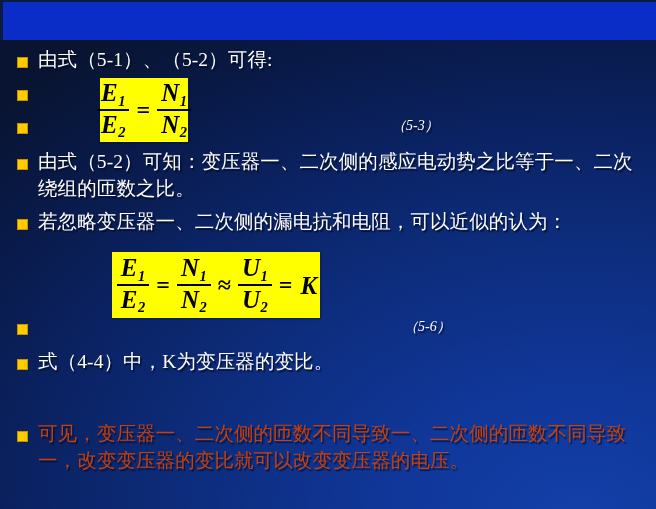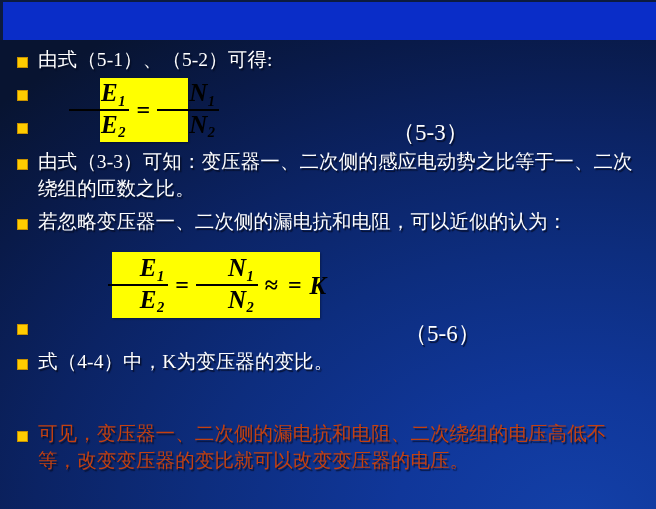--- a/index.html
+++ b/index.html
@@ -64,23 +64,24 @@
     text-shadow: 1.5px 1.5px 1px rgba(5,12,35,0.85);
     white-space: pre-wrap;
   }
   .btext.orange {
     color: #c4400f;
     text-shadow: 1.5px 1.5px 1px rgba(5,12,35,0.7);
   }
   .eqnum {
     position: absolute;
     color: #ffffff;
-    font-size: 23px;
+    font-size: 14px;
     text-shadow: 1.5px 1.5px 1px rgba(5,12,35,0.85);
     white-space: nowrap;
+    font-style: italic;
   }
   
   .fbox {
     position: absolute;
     background: #ffff00;
     display: flex;
     align-items: center;
     justify-content: center;
     box-sizing: border-box;
     box-shadow: 1px 1px 2px rgba(0,0,0,0.35);
@@ -98,21 +99,20 @@
   .frac {
     display: inline-flex;
     flex-direction: column;
     align-items: center;
     justify-content: center;
     margin: 0 2px;
   }
   .frac .num, .frac .den {
     padding: 1px 4px;
     white-space: nowrap;
-    margin-left: 28px;
   }
   .frac .bar {
     width: 100%;
     height: 2px;
     background: #000000;
   }
   .math sub {
     font-size: 0.58em;
     font-style: italic;
     vertical-align: -0.28em;
@@ -164,21 +164,21 @@
   </div>
 
   <div class="row" style="top:115px;">
     <span class="bullet" style="left:18px; top:9px;"></span>
     <span class="btext" style="left:38px; top:0px;"></span>
     <span class="eqnum" style="left:392px; top:2px;">（5-3）</span>
   </div>
 
   <div class="row" style="top:148px;">
     <span class="bullet" style="left:18px; top:12px;"></span>
-    <span class="btext" style="left:38px; top:0px; width:602px;">由式（3-3）可知：变压器一、二次侧的感应电动势之比等于一、二次绕组的匝数之比。</span>
+    <span class="btext" style="left:38px; top:0px; width:602px;">由式（5-2）可知：变压器一、二次侧的感应电动势之比等于一、二次绕组的匝数之比。</span>
   </div>
 
   <div class="row" style="top:208px;">
     <span class="bullet" style="left:18px; top:12px;"></span>
     <span class="btext" style="left:38px; top:0px; width:604px;">若忽略变压器一、二次侧的漏电抗和电阻，可以近似的认为：</span>
   </div>
 
   <div class="fbox" style="left:112px; top:252px; width:208px; height:66px;">
     <div class="math">
       <span class="frac">
@@ -186,34 +186,39 @@
         <span class="bar"></span>
         <span class="den">E<sub>2</sub></span>
       </span>
       <span class="op">=</span>
       <span class="frac">
         <span class="num">N<sub>1</sub></span>
         <span class="bar"></span>
         <span class="den">N<sub>2</sub></span>
       </span>
       <span class="op">≈</span>
+      <span class="frac">
+        <span class="num">U<sub>1</sub></span>
+        <span class="bar"></span>
+        <span class="den">U<sub>2</sub></span>
+      </span>
       <span class="op">=</span>
       <span class="kvar">K</span>
     </div>
   </div>
 
   <div class="row" style="top:316px;">
     <span class="bullet" style="left:18px; top:9px;"></span>
     <span class="btext" style="left:38px; top:0px;"></span>
     <span class="eqnum" style="left:404px; top:2px;">（5-6）</span>
   </div>
 
   <div class="row" style="top:348px;">
     <span class="bullet" style="left:18px; top:12px;"></span>
     <span class="btext" style="left:38px; top:0px; width:600px;">式（4-4）中，K为变压器的变比。</span>
   </div>
 
   <div class="row" style="top:420px;">
     <span class="bullet" style="left:18px; top:12px;"></span>
-    <span class="btext orange" style="left:38px; top:0px; width:604px;">可见，变压器一、二次侧的漏电抗和电阻、二次绕组的电压高低不等，改变变压器的变比就可以改变变压器的电压。</span>
+    <span class="btext orange" style="left:38px; top:0px; width:604px;">可见，变压器一、二次侧的匝数不同导致一、二次侧的匝数不同导致一，改变变压器的变比就可以改变变压器的电压。</span>
   </div>
 
 </div>
 
 </body></html>

